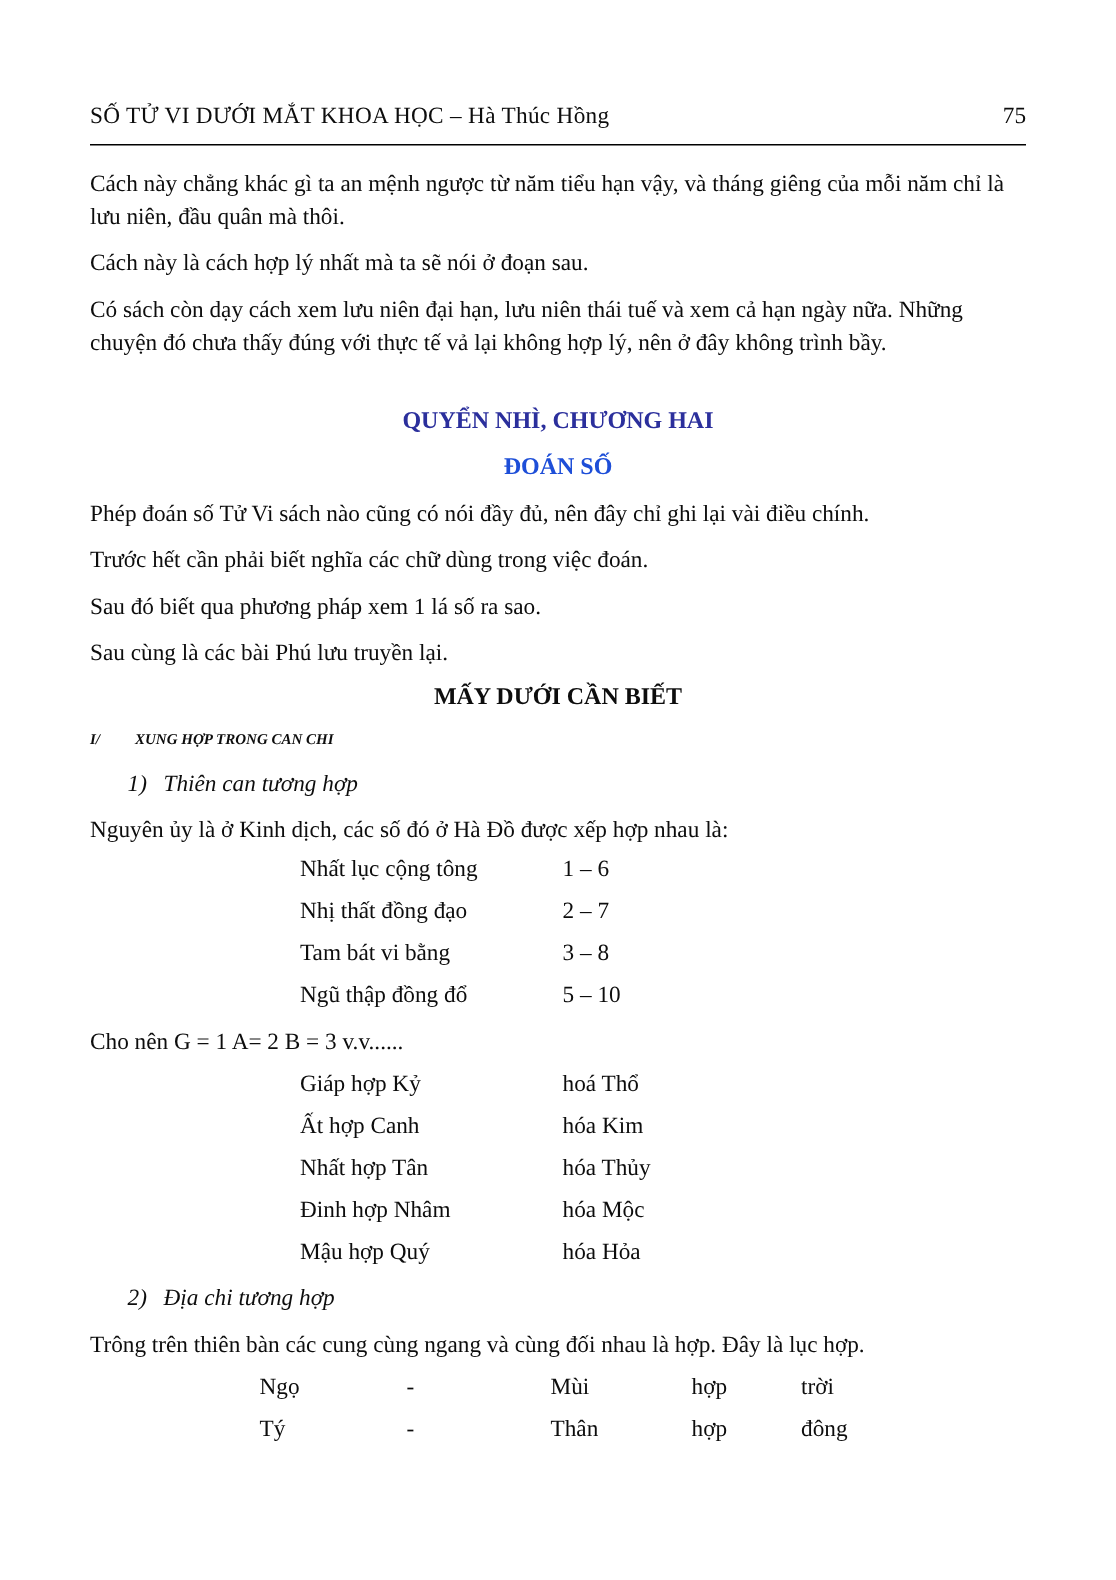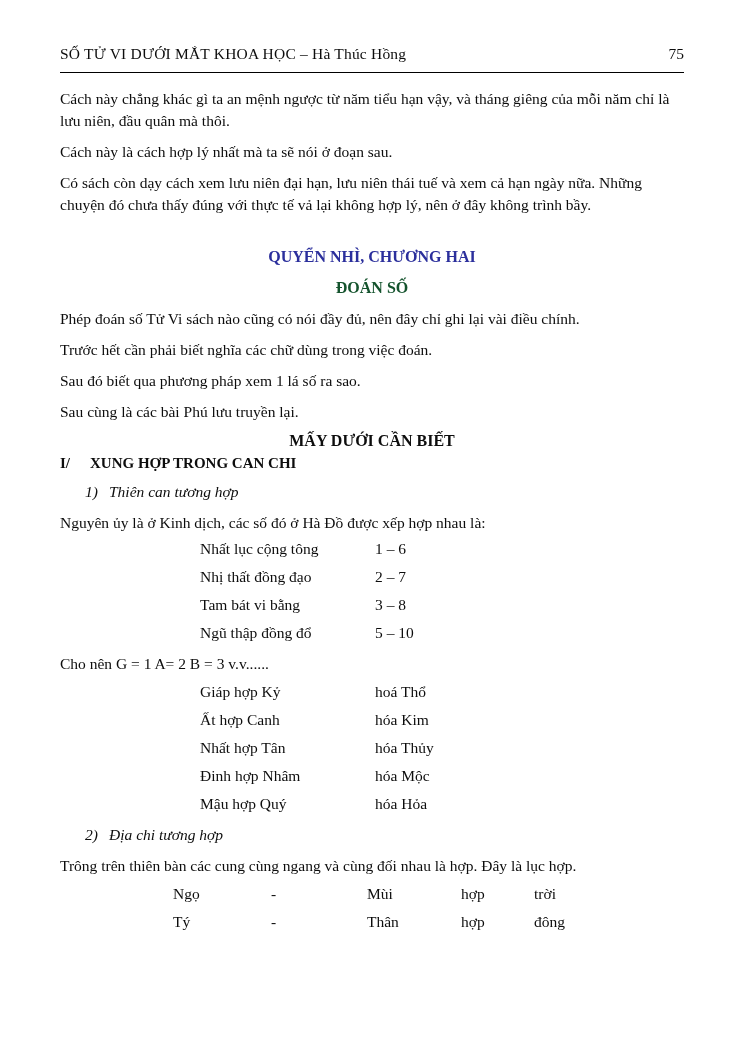--- a/index.html
+++ b/index.html
@@ -1,21 +1,21 @@
 <!DOCTYPE html>
 <html lang="vi"><head>
 <meta charset="utf-8">
 <style>
   html, body { margin: 0; padding: 0; background: #ffffff; }
   .page {
     position: relative;
     width: 744px;
     height: 1053px;
     box-sizing: border-box;
-    padding: 44px 60px 30px 60px;
+    padding: 68px 60px 30px 60px;
     background: #ffffff;
     font-family: "Liberation Serif", "DejaVu Serif", serif;
     font-size: 15.5px;
     line-height: 22px;
     color: #0d0d0d;
     overflow: hidden;
   }
   .hdr {
     display: flex;
     justify-content: space-between;
@@ -41,22 +41,24 @@
   .part {
     text-align: center;
     font-weight: bold;
     font-size: 16px;
     line-height: 22px;
     margin-top: 7px;
   }
   .mid { margin-top: 13px; }
   .tight { margin-top: 7px; }
   .section {
+    margin-top: 7px;
     font-weight: bold;
-    font-size: 15px;
+    font-size: 10px;
+    font-style: italic;
   }
   .section .num { display: inline-block; width: 30px; }
   .subsection {
     margin-top: 7px;
     padding-left: 25px;
     font-style: italic;
   }
   .subsection .num { display: inline-block; width: 24px; font-style: italic; }
   .sub2 { margin-top: 9px; }
   .pair-row {
@@ -89,21 +91,21 @@
     <span class="title">SỐ TỬ VI DƯỚI MẮT KHOA HỌC – Hà Thúc Hồng</span>
     <span class="pno">75</span>
   </div>
   <hr class="rule">
 
   <p class="body first">Cách này chẳng khác gì ta an mệnh ngược từ năm tiểu hạn vậy, và tháng giêng của mỗi năm chỉ là lưu niên, đầu quân mà thôi.</p>
   <p class="body">Cách này là cách hợp lý nhất mà ta sẽ nói ở đoạn sau.</p>
   <p class="body">Có sách còn dạy cách xem lưu niên đại hạn, lưu niên thái tuế và xem cả hạn ngày nữa. Những chuyện đó chưa thấy đúng với thực tế vả lại không hợp lý, nên ở đây không trình bầy.</p>
 
   <div class="chap" style="color:#2b2f9c">QUYỂN NHÌ, CHƯƠNG HAI</div>
-  <div class="chap chap2" style="color:#14532d">ĐOÁN SỐ</div>
+  <div class="chap chap2" style="color:#1d4ed8">ĐOÁN SỐ</div>
 
   <p class="body mid">Phép đoán số Tử Vi sách nào cũng có nói đầy đủ, nên đây chỉ ghi lại vài điều chính.</p>
   <p class="body tight">Trước hết cần phải biết nghĩa các chữ dùng trong việc đoán.</p>
   <p class="body tight">Sau đó biết qua phương pháp xem 1 lá số ra sao.</p>
   <p class="body tight">Sau cùng là các bài Phú lưu truyền lại.</p>
 
   <div class="part">MẤY DƯỚI CẦN BIẾT</div>
 
   <div class="section">
     <span class="num">I/</span><span>XUNG HỢP TRONG CAN CHI</span>

